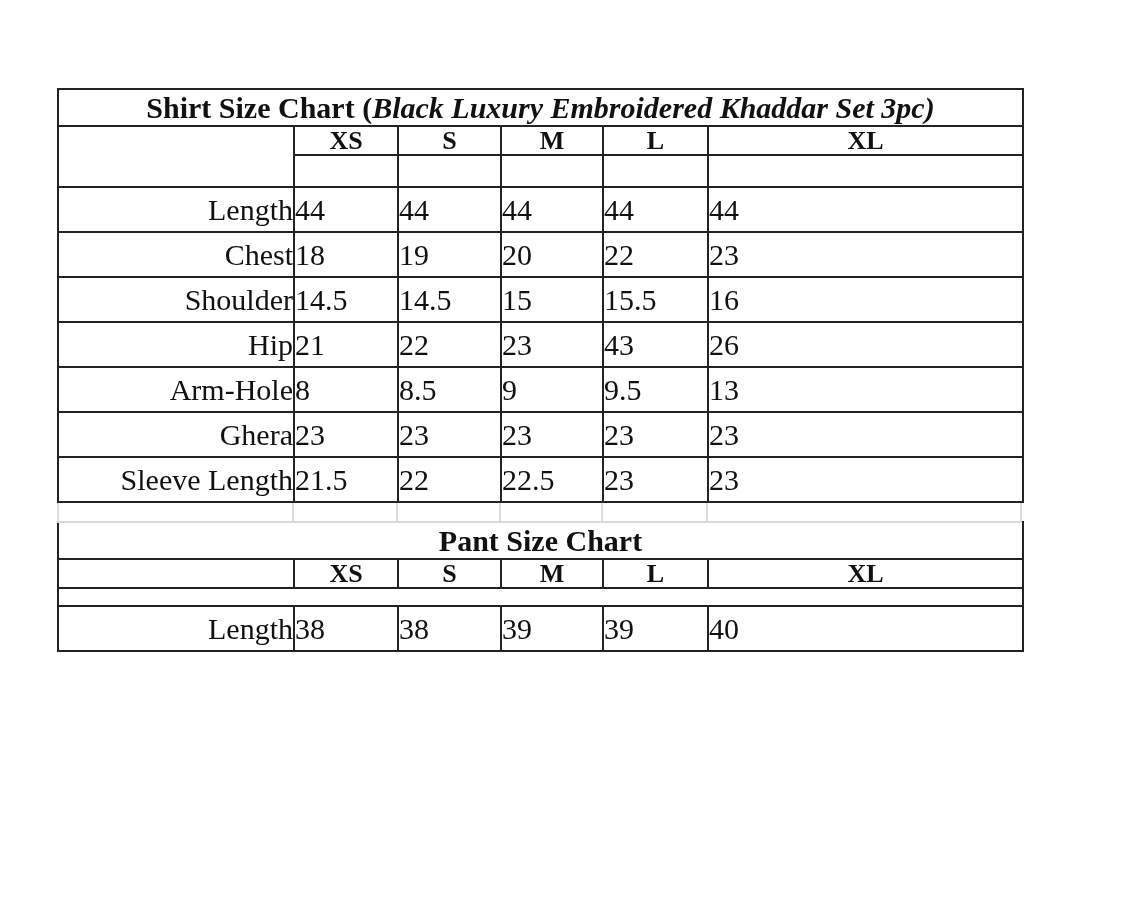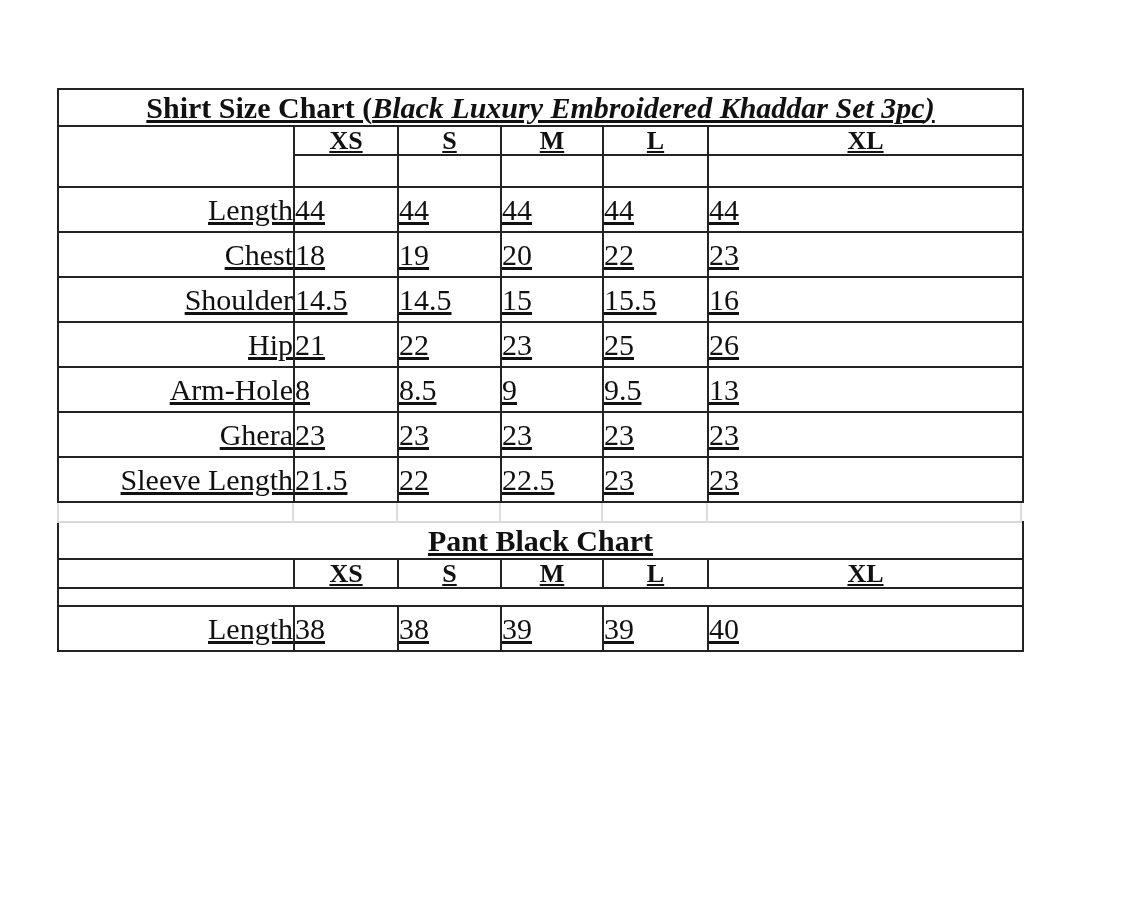--- a/index.html
+++ b/index.html
@@ -14,21 +14,20 @@
   .sheet {
     position: absolute;
     left: 57px;
     top: 88px;
     width: 965px;
   }
   table.chart {
     border-collapse: collapse;
     table-layout: fixed;
     width: 965px;
-    text-decoration: underline;
   }
   table.chart td, table.chart th {
     border: 2px solid #232323;
     padding: 0;
     overflow: hidden;
     white-space: nowrap;
   }
   
   col.c-label { width: 236px; }
   col.c-xs { width: 104px; }
@@ -139,21 +138,21 @@
         <td class="value-cell">14.5</td>
         <td class="value-cell">15</td>
         <td class="value-cell">15.5</td>
         <td class="value-cell">16</td>
       </tr>
       <tr class="data-row">
         <td class="label-cell">Hip</td>
         <td class="value-cell">21</td>
         <td class="value-cell">22</td>
         <td class="value-cell">23</td>
-        <td class="value-cell">25</td>
+        <td class="value-cell">43</td>
         <td class="value-cell">26</td>
       </tr>
       <tr class="data-row">
         <td class="label-cell">Arm-Hole</td>
         <td class="value-cell">8</td>
         <td class="value-cell">8.5</td>
         <td class="value-cell">9</td>
         <td class="value-cell">9.5</td>
         <td class="value-cell">13</td>
       </tr>
@@ -190,21 +189,21 @@
     <colgroup>
       <col class="c-label">
         <col class="c-xs">
         <col class="c-s">
         <col class="c-m">
         <col class="c-l">
         <col class="c-xl">
     </colgroup>
     <tbody>
       <tr class="pant-title-row">
-        <td class="title-cell" colspan="6">Pant Black Chart</td>
+        <td class="title-cell" colspan="6">Pant Size Chart</td>
       </tr>
       <tr>
         <td></td>
         <th class="head-cell">XS</th>
         <th class="head-cell">S</th>
         <th class="head-cell">M</th>
         <th class="head-cell">L</th>
         <th class="head-cell">XL</th>
       </tr>
       <tr>

